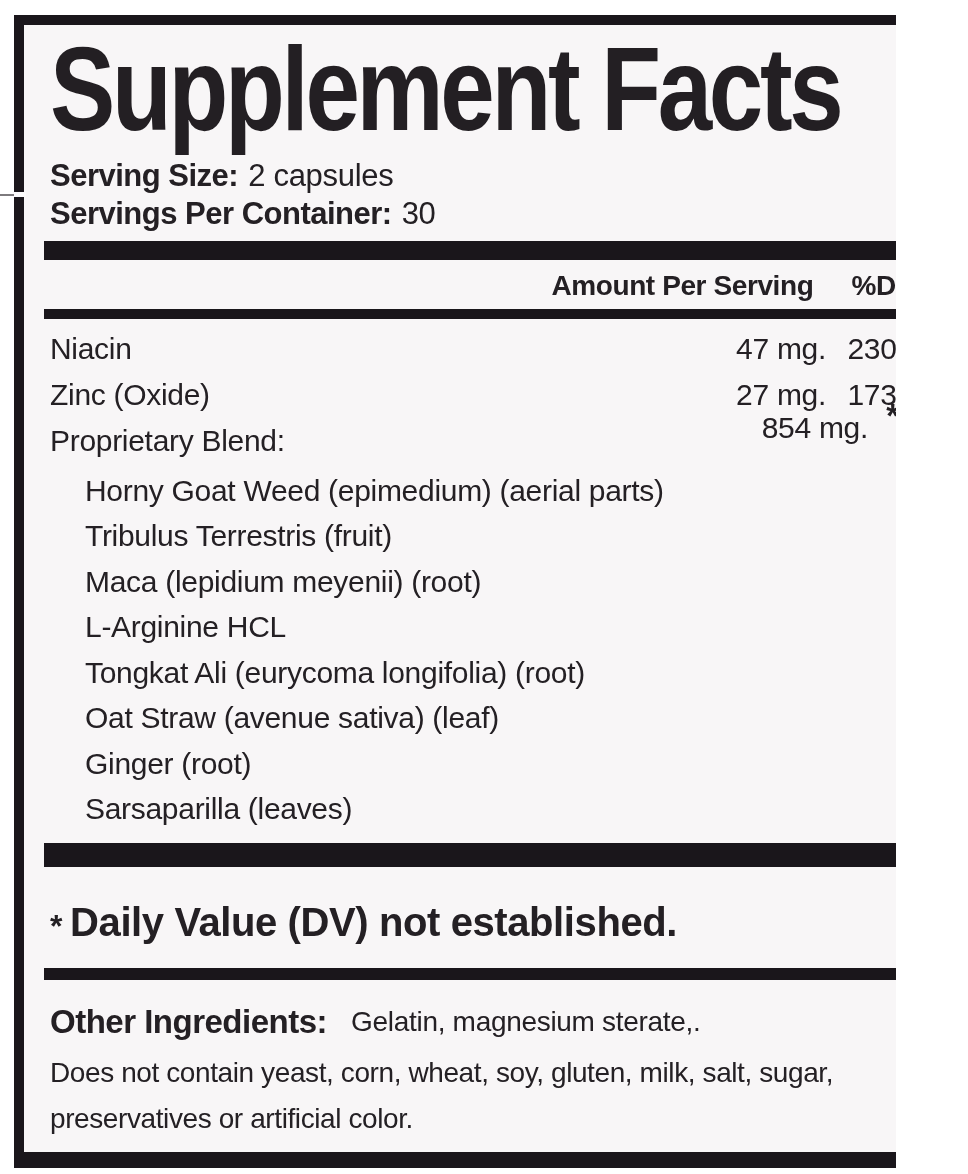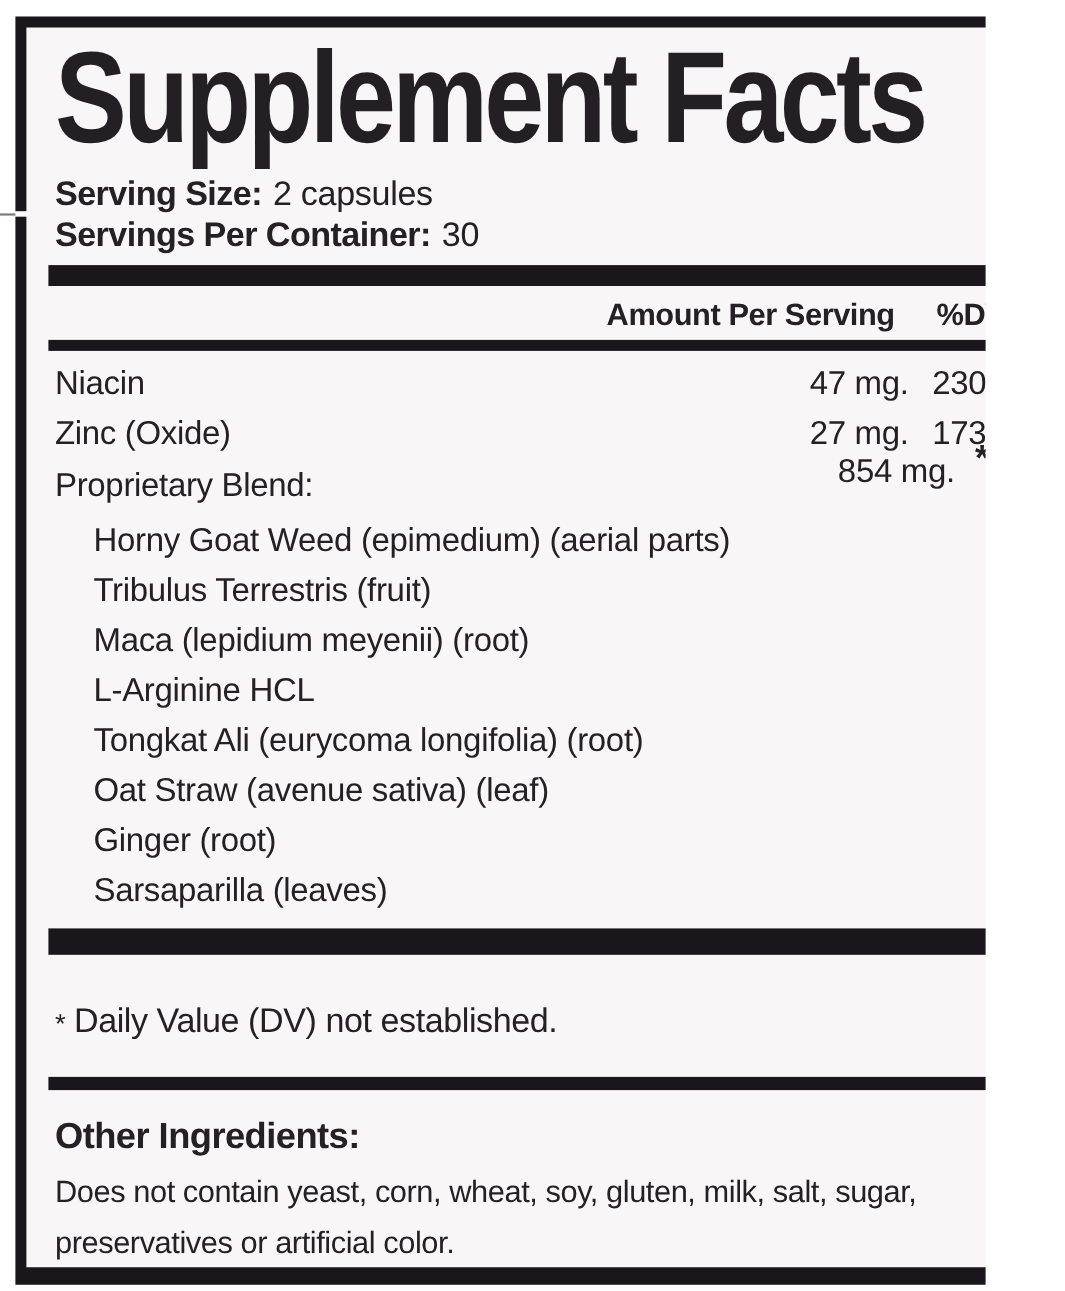--- a/index.html
+++ b/index.html
@@ -93,23 +93,23 @@
     margin: 4px 0 0 0;
     padding: 0 0 0 35px;
     list-style: none;
     font-size: 30px;
     line-height: 45.5px;
     letter-spacing: -0.3px;
   }
   .blend-list li { white-space: nowrap; }
   .footnote {
     margin-top: 30px;
-    font-size: 31px;
-    line-height: 60px;
-    font-weight: 400;
+    font-size: 40px;
+    line-height: 50px;
+    font-weight: 700;
     letter-spacing: -0.4px;
     white-space: nowrap;
   }
   .footnote .star { font-size: 0.8em; position: relative; top: 1px; margin-right: 8px; }
   .other-row {
     margin-top: 18px;
     display: flex;
     align-items: flex-end;
     font-size: 28px;
     line-height: 48px;
@@ -214,20 +214,21 @@
       <div class="footnote">
         <span class="star">*</span><span>Daily Value (DV) not established.</span>
       </div>
     </div>
 
     <div class="bar thin3"></div>
 
     <div class="content">
       <div class="other-row">
         <span class="lbl">Other Ingredients:</span>
+        <span class="val">Gelatin, magnesium sterate,.</span>
       </div>
       <div class="fine-print first">Does not contain yeast, corn, wheat, soy, gluten, milk, salt, sugar,</div>
       <div class="fine-print">preservatives or artificial color.</div>
     </div>
 
   </div>
 
   <div class="seam-notch-left"></div>
   <div class="seam-notch-right"></div>
   <div class="seam-tick-left"></div>

